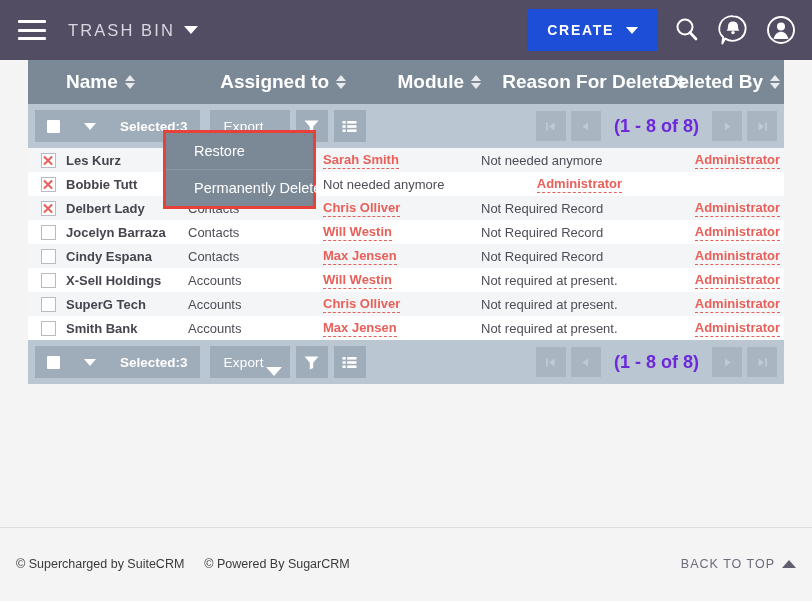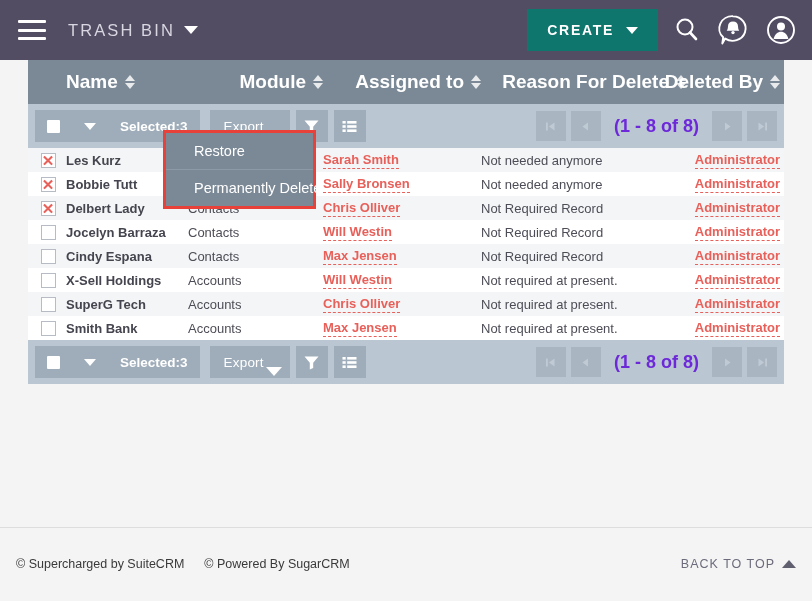--- a/index.html
+++ b/index.html
@@ -53,21 +53,21 @@
     border-right: 7px solid transparent;
     border-top: 8px solid #ffffff;
   }
   .nav-right {
     margin-left: auto;
     display: flex;
     align-items: center;
     gap: 14px;
   }
   .create-btn {
-    background: #0f766e;
+    background: #1d4ed8;
     color: #ffffff;
     border: none;
     height: 42px;
     padding: 0 20px;
     font-size: 14px;
     letter-spacing: 1.7px;
     font-weight: 700;
     display: flex;
     align-items: center;
     gap: 12px;
@@ -368,29 +368,29 @@
 
     <div class="lv-head">
       <div class="cell c-check"></div>
       <div class="cell c-name th" style="justify-content:flex-start">
         <span>Name</span>
         <span class="sort-arrows">
             <i class="up"></i>
             <i class="down"></i>
           </span>
       </div>
-      <div class="cell c-module th">
-        <span>Module</span>
+      <div class="cell c-assign th">
+        <span>Assigned to</span>
         <span class="sort-arrows">
             <i class="up"></i>
             <i class="down"></i>
           </span>
       </div>
-      <div class="cell c-assign th">
-        <span>Assigned to</span>
+      <div class="cell c-module th">
+        <span>Module</span>
         <span class="sort-arrows">
             <i class="up"></i>
             <i class="down"></i>
           </span>
       </div>
       <div class="cell c-reason th">
         <span>Reason For Delete</span>
         <span class="sort-arrows">
             <i class="up"></i>
             <i class="down"></i>
@@ -484,23 +484,20 @@
           </div>
         </div>
         <div class="lv-row">
           <div class="cell c-check">
             <span class="checkbox">
               <span class="x">✕</span>
             </span>
           </div>
           <div class="cell c-name">Bobbie Tutt</div>
           <div class="cell c-module">Contacts</div>
-          <div class="cell c-assign">
-            <a class="link-dashed">Sally Bronsen</a>
-          </div>
           <div class="cell c-reason">Not needed anymore</div>
           <div class="cell c-delby">
             <a class="link-dashed">Administrator</a>
           </div>
         </div>
         <div class="lv-row odd">
           <div class="cell c-check">
             <span class="checkbox">
               <span class="x">✕</span>
             </span>

